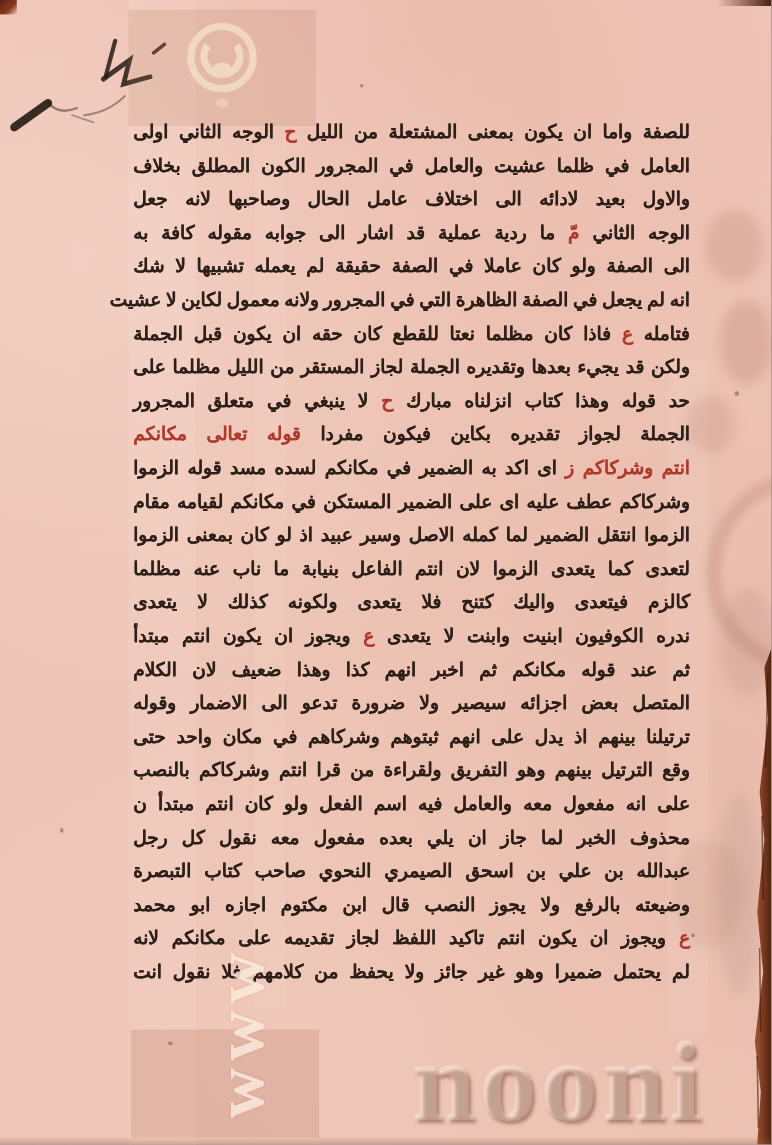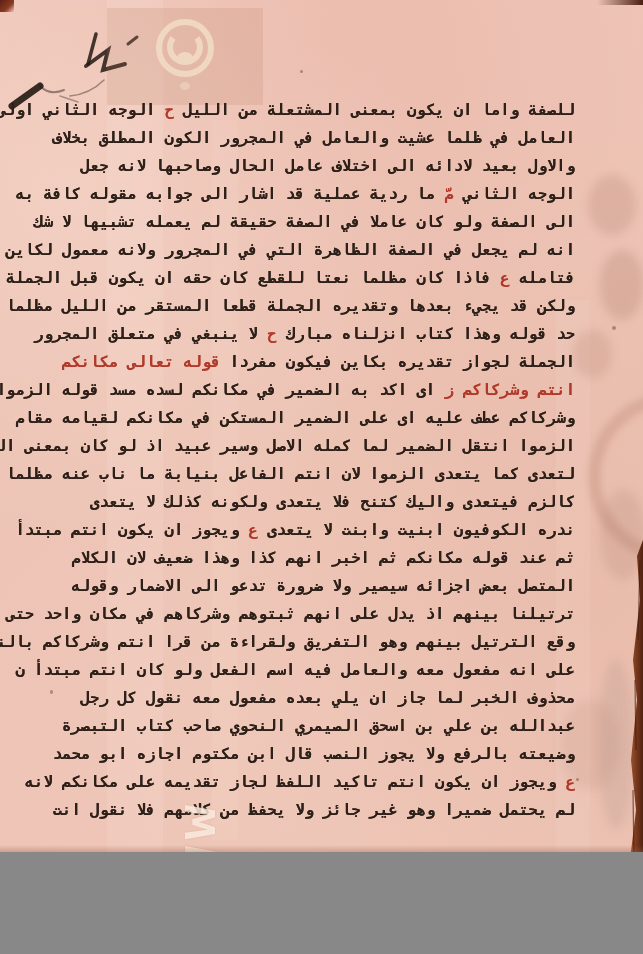--- a/index.html
+++ b/index.html
@@ -1,18 +1,18 @@
 <!DOCTYPE html>
 <html lang="ar"><head>
 <meta charset="utf-8">
 <style>
   html,body{margin:0;padding:0;background:#888;}
   .stage{
-    position:relative;width:643px;height:852px;overflow:hidden;
-    font-family:Liberation Mono, monospace;
+    position:relative;width:643px;height:954px;overflow:hidden;
+    font-family:Liberation Serif, serif;
     background:
       radial-gradient(circle at 12% 22%, rgba(255,238,228,0.30), transparent 42%),
       radial-gradient(circle at 50% 5%, rgba(226,164,150,0.28), transparent 38%),
       radial-gradient(circle at 92% 70%, rgba(222,168,148,0.25), transparent 45%),
       radial-gradient(circle at 40% 85%, rgba(248,220,205,0.20), transparent 50%),
       linear-gradient(180deg,#eec4b6 0%,#ecc2b3 45%,#edc3b4 100%);
   }
   
   .band-left{position:absolute;left:107px;top:0;width:56px;height:954px;
     background:rgba(255,243,231,0.13);pointer-events:none;}
@@ -119,21 +119,21 @@
   </div>
 
   <div class="text-block">
       <div class="line"><span>للصفة واما ان يكون بمعنى المشتعلة من الليل </span><span class="red">ح</span><span> الوجه الثاني اولى</span></div>
       <div class="line"><span>العامل في ظلما عشيت والعامل في المجرور الكون المطلق بخلاف</span></div>
       <div class="line"><span>والاول بعيد لادائه الى اختلاف عامل الحال وصاحبها لانه جعل</span></div>
       <div class="line"><span>الوجه الثاني </span><span class="red">مّ</span><span> ما ردية عملية قد اشار الى جوابه مقوله كافة به</span></div>
       <div class="line"><span>الى الصفة ولو كان عاملا في الصفة حقيقة لم يعمله تشبيها لا شك</span></div>
       <div class="line"><span>انه لم يجعل في الصفة الظاهرة التي في المجرور ولانه معمول لكاين لا عشيت</span></div>
       <div class="line"><span>فتامله </span><span class="red">ع</span><span> فاذا كان مظلما نعتا للقطع كان حقه ان يكون قبل الجملة</span></div>
-      <div class="line"><span>ولكن قد يجيء بعدها وتقديره الجملة قطعا المستقر من الليل مظلما على</span></div>
+      <div class="line"><span>ولكن قد يجيء بعدها وتقديره الجملة لجاز المستقر من الليل مظلما على</span></div>
       <div class="line"><span>حد قوله وهذا كتاب انزلناه مبارك </span><span class="red">ح</span><span> لا ينبغي في متعلق المجرور</span></div>
       <div class="line"><span>الجملة لجواز تقديره بكاين فيكون مفردا </span><span class="red">قوله تعالى مكانكم</span></div>
       <div class="line"><span class="red">انتم وشركاكم ز</span><span> اى اكد به الضمير في مكانكم لسده مسد قوله الزموا</span></div>
       <div class="line"><span>وشركاكم عطف عليه اى على الضمير المستكن في مكانكم لقيامه مقام</span></div>
       <div class="line"><span>الزموا انتقل الضمير لما كمله الاصل وسير عبيد اذ لو كان بمعنى الزموا</span></div>
       <div class="line"><span>لتعدى كما يتعدى الزموا لان انتم الفاعل بنيابة ما ناب عنه مظلما</span></div>
       <div class="line"><span>كالزم فيتعدى واليك كتنح فلا يتعدى ولكونه كذلك لا يتعدى</span></div>
       <div class="line"><span>ندره الكوفيون ابنيت وابنت لا يتعدى </span><span class="red">ع</span><span> ويجوز ان يكون انتم مبتدأ</span></div>
       <div class="line"><span>ثم عند قوله مكانكم ثم اخبر انهم كذا وهذا ضعيف لان الكلام</span></div>
       <div class="line"><span>المتصل بعض اجزائه سيصير ولا ضرورة تدعو الى الاضمار وقوله</span></div>

